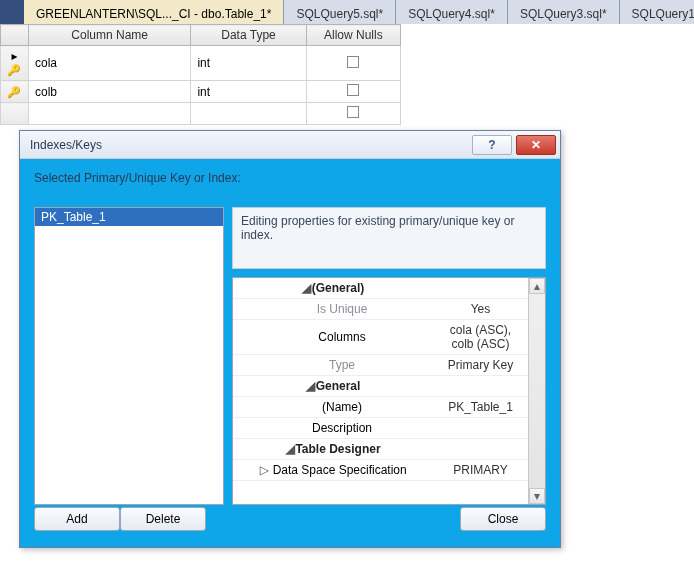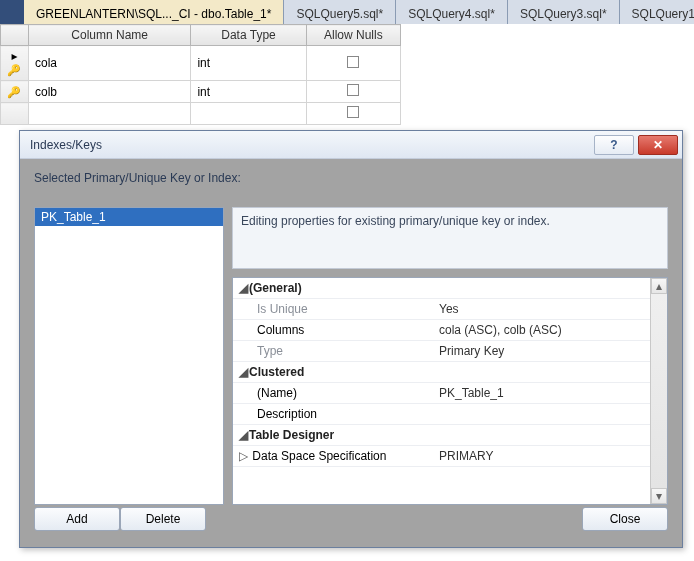--- a/index.html
+++ b/index.html
@@ -17,39 +17,39 @@
   .grid th { background: linear-gradient(#f6f6f6,#e4e4e4); border:1px solid #b5b5b5; font-weight: normal; padding:3px 12px; color:#333;}
   .grid td { border:1px solid #d4d4d4; padding:3px 6px; height:22px; }
   .rowhdr { width:26px; background: linear-gradient(#f6f6f6,#e9e9e9); text-align:center; border:1px solid #b5b5b5;}
   .keyicon { color:#c9a800; font-size:11px; }
   .chk { width:12px; height:12px; border:1px solid #888; display:inline-block; background:#fff;}
   .colname-col{width:155px;}
   .datatype-col{width:110px;}
   .allownull-col{width:90px; text-align:center;}
 
   
-  .dialog { position:absolute; left:19px; top:130px; width:664px; height:418px; border:1px solid #6b7f9e; background:#a3a3a3; box-shadow:2px 2px 6px rgba(0,0,0,.25);}
+  .dialog { position:absolute; left:19px; top:130px; width:542px; height:418px; border:1px solid #6b7f9e; background:#0ea5e9; box-shadow:2px 2px 6px rgba(0,0,0,.25);}
   .titlebar { height:28px; background:linear-gradient(#f4f7fb,#dfe7f2); display:flex; align-items:center; padding:0 0 0 10px; border-bottom:1px solid #c4cddb;}
   .titlebar .title { flex:1; color:#2a3a55;}
   .tbbtn { width:40px; height:20px; margin-right:4px; display:flex; align-items:center; justify-content:center; border:1px solid #a6b3c7; background:linear-gradient(#fdfdfe,#e6ecf4); border-radius:2px;}
   .tbbtn.close { background:linear-gradient(#e67a6f,#c83a2b); border-color:#9e2d21; color:#fff;}
   .tbbtn .glyph { font-size:12px;}
   .dlgbody { position:absolute; top:28px; left:0; right:0; bottom:0; padding:12px 14px;}
   .sectlabel { color:#2a3a55; margin-bottom:4px;}
   .leftlist { position:absolute; left:14px; top:48px; width:190px; height:298px; border:1px solid #9aa6b8; background:#fff;}
   .listitem { padding:2px 6px; }
   .listitem.sel { background:#2f6fc0; color:#fff; }
   .rightdesc { position:absolute; left:212px; top:48px; right:14px; height:62px; border:1px solid #c3cad6; background:#f2f5f9; padding:6px 8px; color:#3a475c;}
   .propgrid-wrap { position:absolute; left:212px; top:118px; right:14px; height:228px; border:1px solid #9aa6b8; background:#fff; display:flex;}
   .propgrid { flex:1; overflow:hidden;}
   .propscroll { width:17px; background:linear-gradient(#f0f0f0,#e3e3e3); border-left:1px solid #c8c8c8; position:relative;}
   .propscroll .arrow { position:absolute; left:0; right:0; height:16px; display:flex; align-items:center; justify-content:center; color:#666; background:linear-gradient(#f7f7f7,#e6e6e6); border:1px solid #c8c8c8;}
   .propscroll .arrow.up{top:0;}
   .propscroll .arrow.down{bottom:0;}
-  .proptable { width:100%; border-collapse:collapse;}
+  .proptable { width:100%; border-collapse:collapse;text-align:center;}
   .proptable td { padding:3px 6px; border-bottom:1px solid #eceef2; height:20px;}
   .proptable td.labelcell { width:200px; }
   .cat td.labelcell { font-weight:bold; color:#222;}
   .expander { display:inline-block; width:10px; color:#555; }
   .indent { padding-left:18px; display:inline-block;}
   .dim { color:#8a8f98; }
   .valcell { color:#333; }
   .btnrow { position:absolute; left:14px; right:14px; bottom:12px; height:28px; display:flex;}
   .btn { width:86px; height:24px; border:1px solid #9aa6b8; background:linear-gradient(#fbfcfe,#e5ebf3); border-radius:3px; display:flex; align-items:center; justify-content:center; }
   .btnrow .spacer { flex:1;}
@@ -141,21 +141,21 @@
           <tr>
                 <td class="labelcell"><span class="indent">Columns</span></td>
                 <td class="valcell">cola (ASC), colb (ASC)</td>
               </tr>
           <tr>
                 <td class="labelcell dim"><span class="indent">Type</span></td>
                 <td class="valcell dim">Primary Key</td>
               </tr>
 
           <tr class="cat">
-                <td class="labelcell"><span class="expander">◢</span><span>Clustered</span></td>
+                <td class="labelcell"><span class="expander">◢</span><span>General</span></td>
                 <td></td>
               </tr>
           <tr>
                 <td class="labelcell"><span class="indent">(Name)</span></td>
                 <td class="valcell">PK_Table_1</td>
               </tr>
           <tr>
                 <td class="labelcell"><span class="indent">Description</span></td>
                 <td class="valcell"></td>
               </tr>

